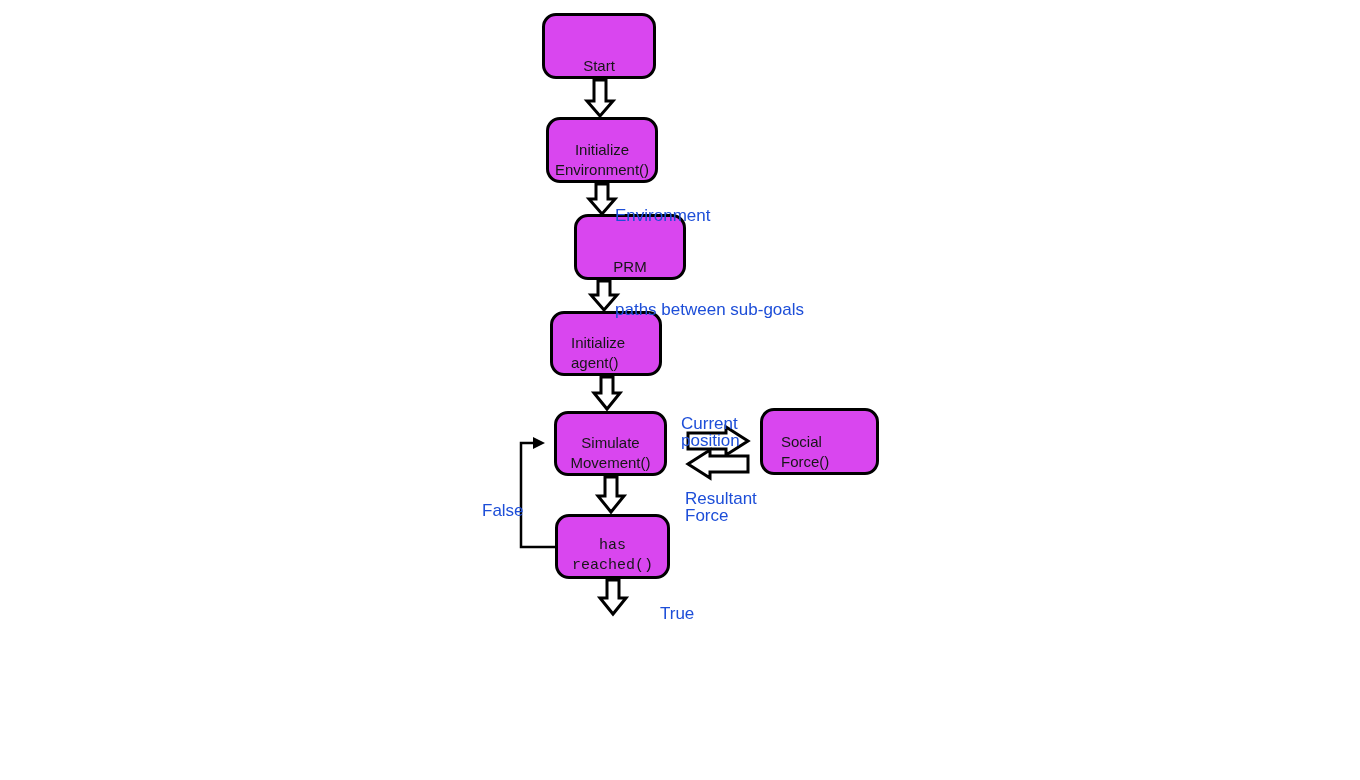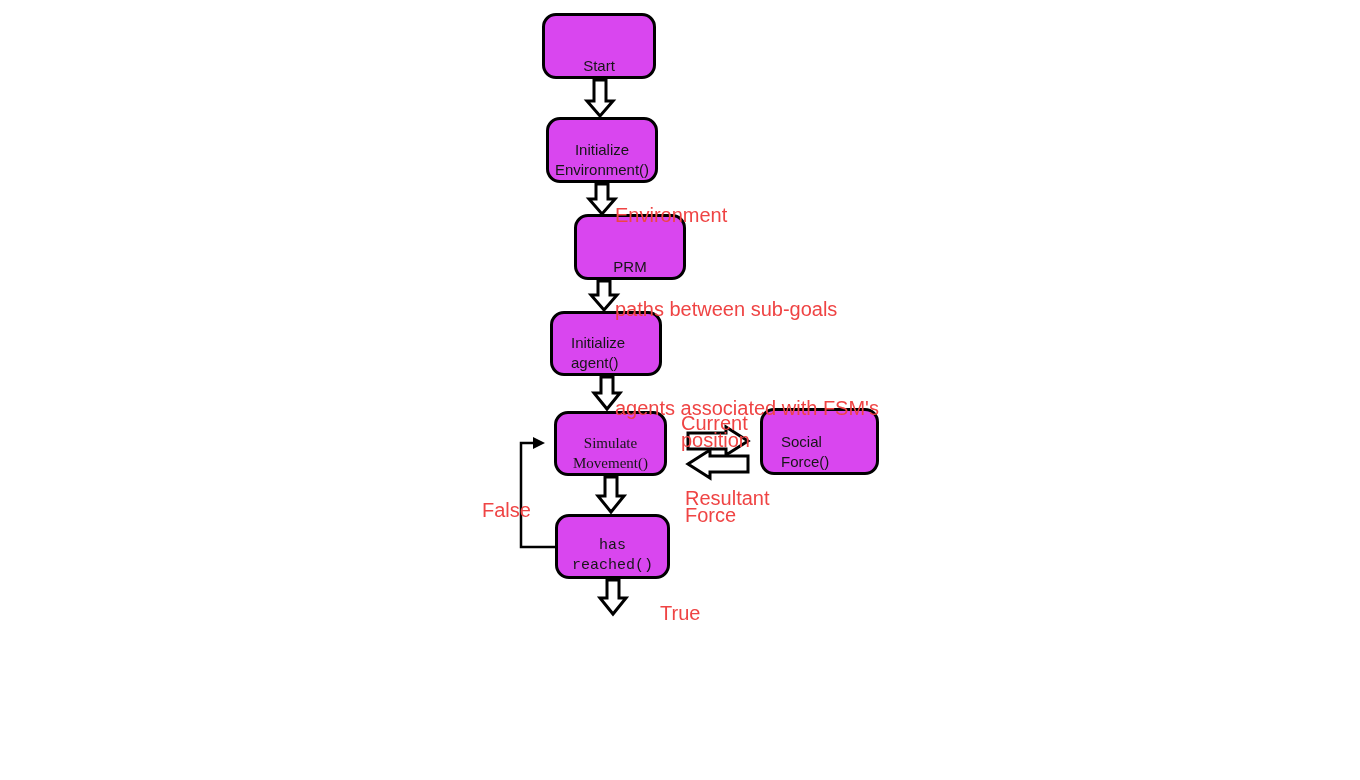--- a/index.html
+++ b/index.html
@@ -40,23 +40,23 @@
     justify-content: center;
     text-align: center;
   }
   .node.leftish {
     justify-content: flex-start;
     text-align: left;
     padding-left: 18px;
   }
   .edge-label {
     position: absolute;
-    font-size: 20px;
+    font-size: 17px;
     line-height: 17px;
-    color: #ef4444;
+    color: #1d4ed8;
     white-space: pre-line;
   }
   .edge-label.center-al {
     text-align: left;
   }
   svg.overlay {
     position: absolute;
     left: 0;
     top: 0;
     width: 1360px;
@@ -95,21 +95,21 @@
 
   <div class="node center" style="left:547px; top:214px; width:112px; height:66px;margin-left:27px;">
     <span>PRM</span>
   </div>
 
   <div class="node leftish" style="left:550px; top:311px; width:112px; height:65px;">
     <span>Initialize
 agent()</span>
   </div>
 
-  <div class="node center" style="left:554px; top:411px; width:113px; height:65px;font-family:Liberation Serif, serif;">
+  <div class="node center" style="left:554px; top:411px; width:113px; height:65px;">
     <span>Simulate
 Movement()</span>
   </div>
 
   <div class="node leftish" style="left:760px; top:408px; width:119px; height:67px;">
     <span>Social
 Force()</span>
   </div>
 
   <div class="node center" style="left:555px; top:514px; width:115px; height:65px;font-family:Liberation Mono, monospace;">
@@ -141,23 +141,20 @@
   </svg>
 
   <div class="edge-label" style="left:615px; top:190px;">
     <span>Environment</span>
   </div>
 
   <div class="edge-label" style="left:615px; top:284px;text-align:center;">
     <span>paths between sub-goals</span>
   </div>
 
-  <div class="edge-label" style="left:615px; top:383px;">
-    <span>agents associated with FSM's</span>
-  </div>
 
   <div class="edge-label center-al" style="left:681px; top:398px; width:74px;">
     <span>Current
 position</span>
   </div>
 
   <div class="edge-label center-al" style="left:685px; top:473px; width:76px;">
     <span>Resultant
 Force</span>
   </div>

